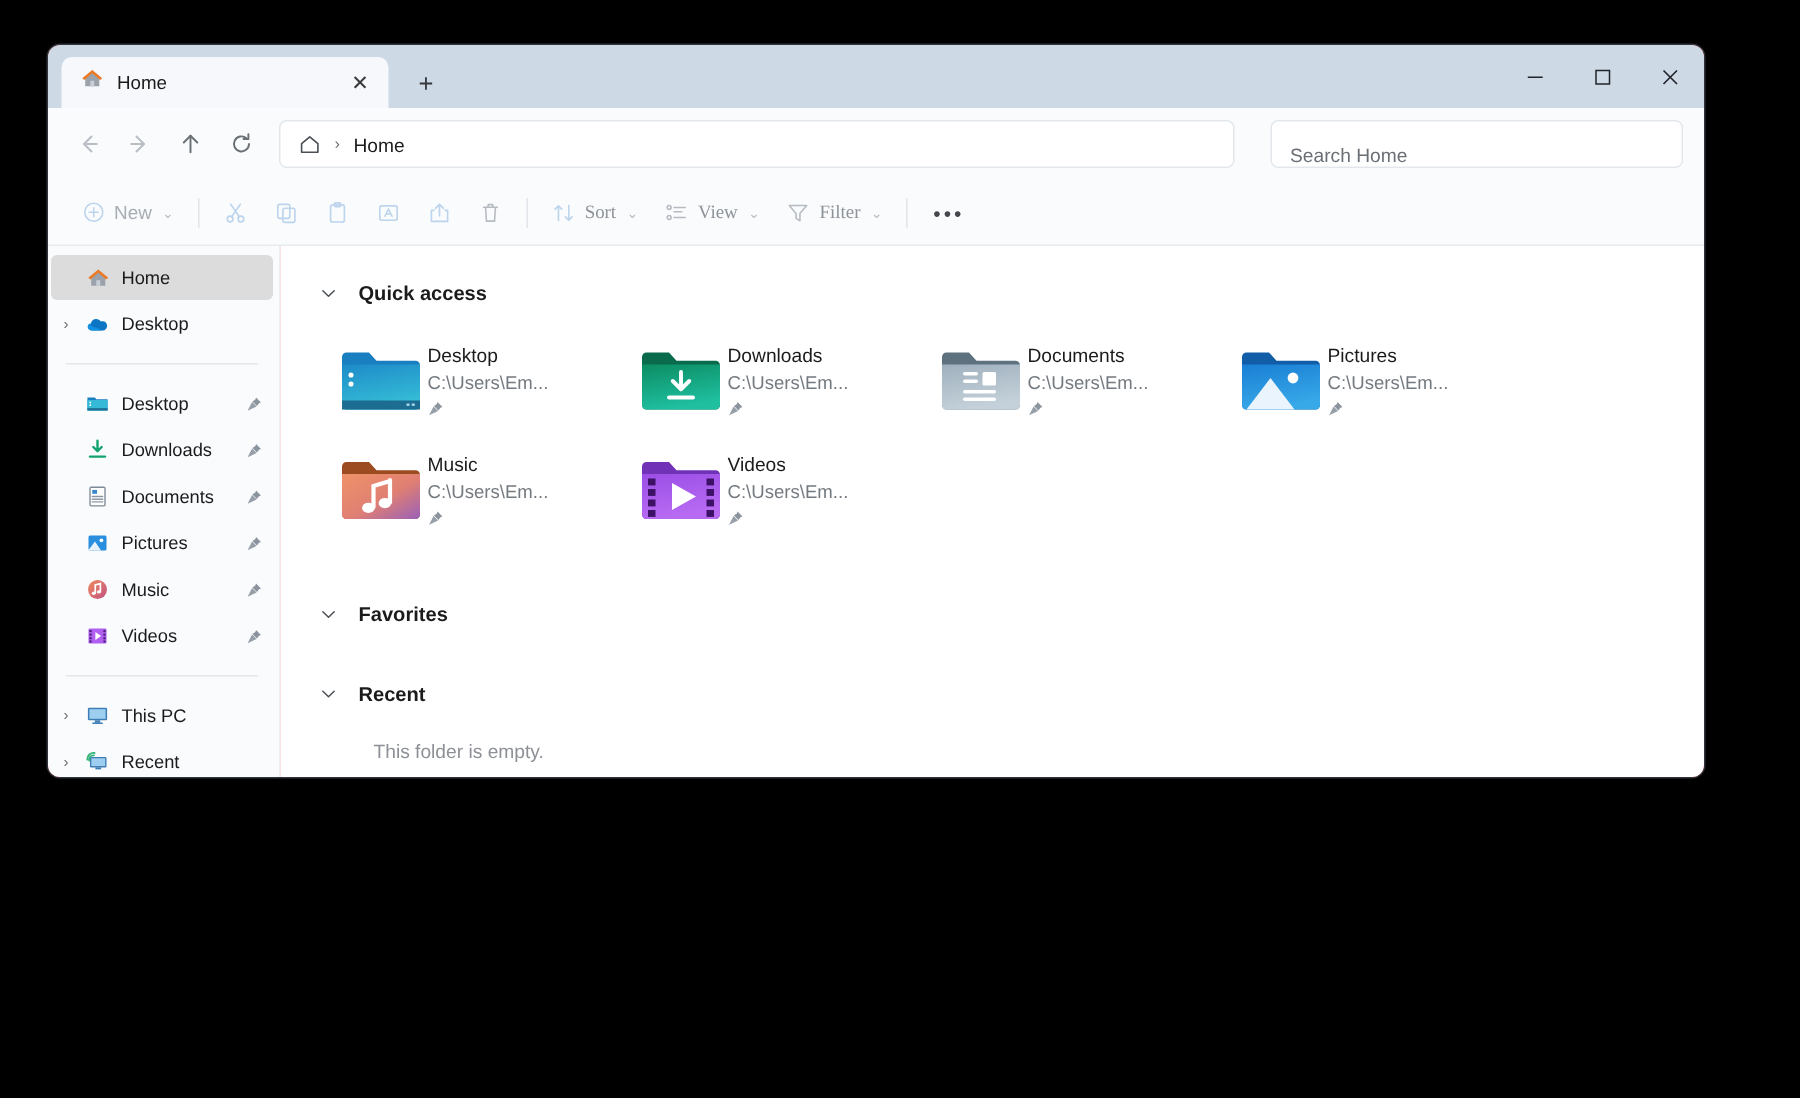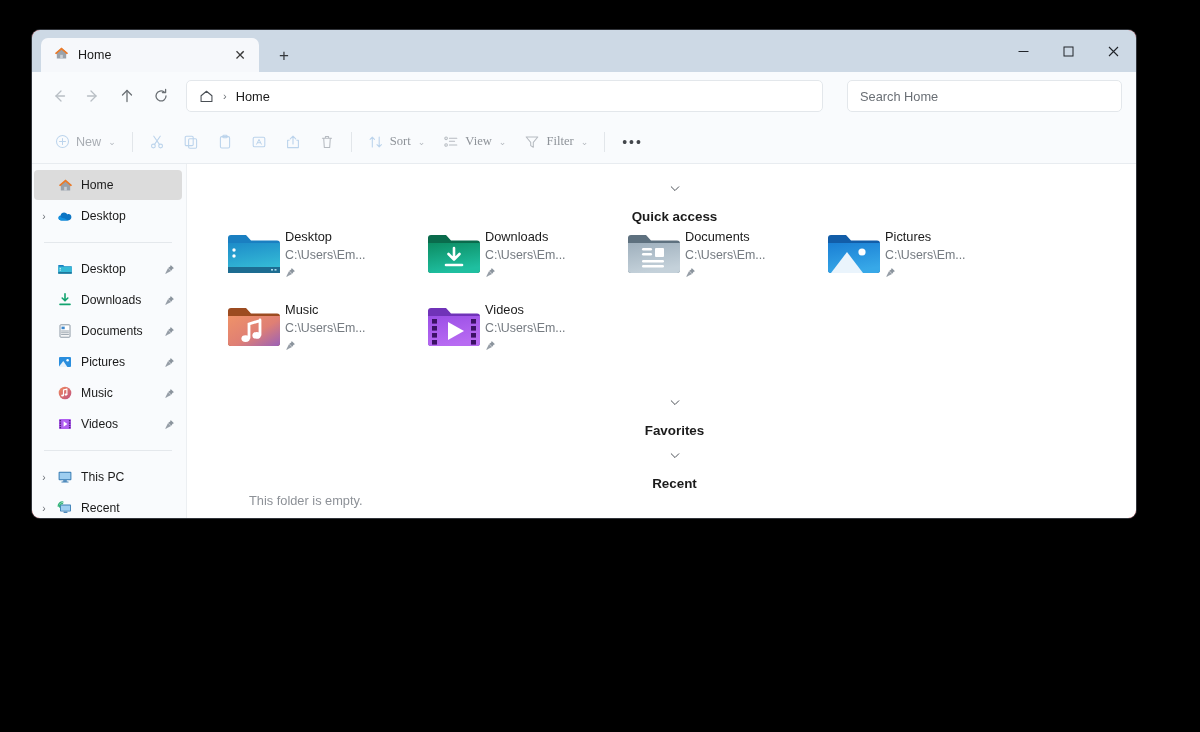--- a/index.html
+++ b/index.html
@@ -90,21 +90,21 @@
     gap: 9px;
   }
   .crumb-home { display: flex; align-items: center; color: #4a4f55; }
   .crumb-sep { color: #6b7075; font-size: 11px; }
   .crumb-text { font-size: 12.8px; color: #1b1b1b; }
   #searchbox {
     width: 275px; height: 32px; margin-left: 24px;
     background: #ffffff;
     border: 1px solid #e3e7eb;
     border-radius: 5px;
-    display: flex; align-items: center;
+    display: flex; align-items: flex-end;
     padding: 0 12px;
   }
   #searchbox .ph { font-size: 12.8px; color: #6a6f75; }
 
   
   #toolbar {
     height: 44px;
     background: #f9fbfd;
     border-bottom: 1px solid #e8ecf0;
     display: flex; align-items: center;
@@ -165,21 +165,20 @@
   #content {
     flex: 1;
     background: #ffffff;
     padding: 18px 0 0 26px;
     overflow: hidden;
   }
   .section-head {
     display: flex; align-items: center;
     gap: 14px;
     height: 26px;
-    flex-direction: column;
   }
   .sec-chev { font-size: 12px; color: #4a4f55; width: 12px; display: flex; justify-content: center; }
   .sec-title { font-size: 13.4px; font-weight: bold; color: #1b1b1b; }
   .emptytext {
     font-size: 12.8px; color: #8d9197;
     margin: 18px 0 0 36px;
   }
 
   .tilegrid { margin: 14px 0 0 10px; display: flex; flex-wrap: wrap; width: 870px; }
   .tile {

